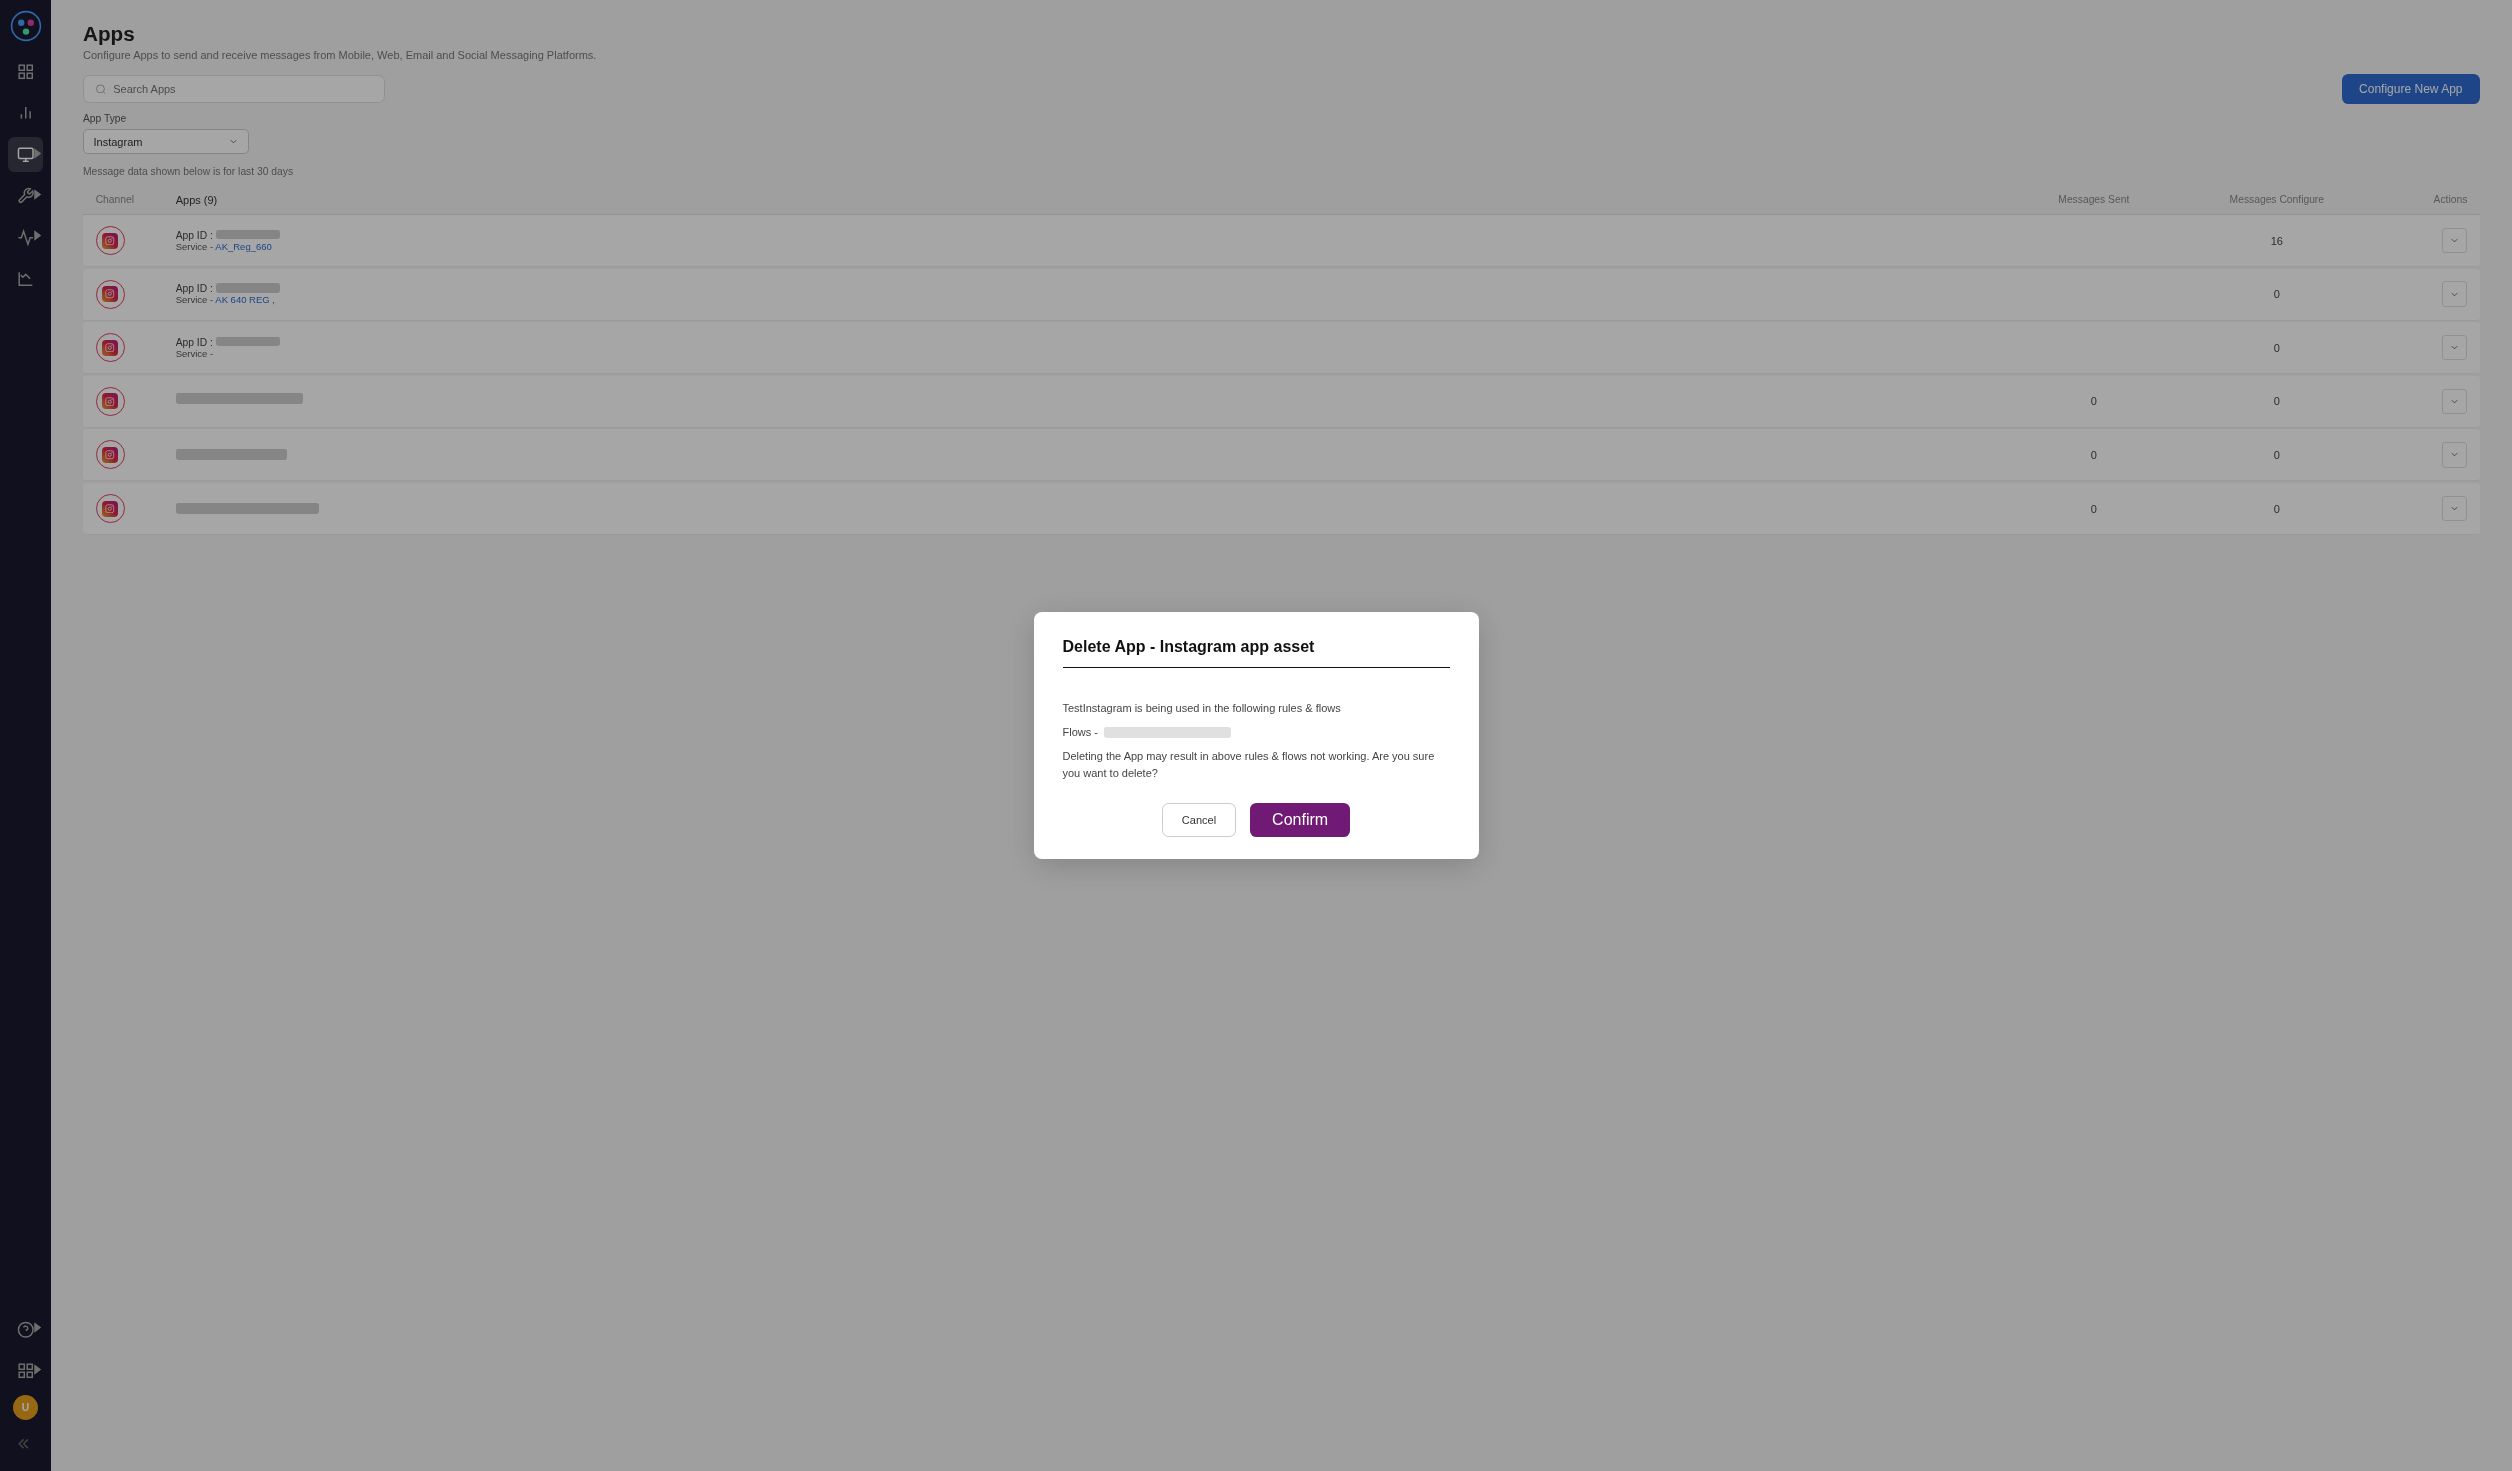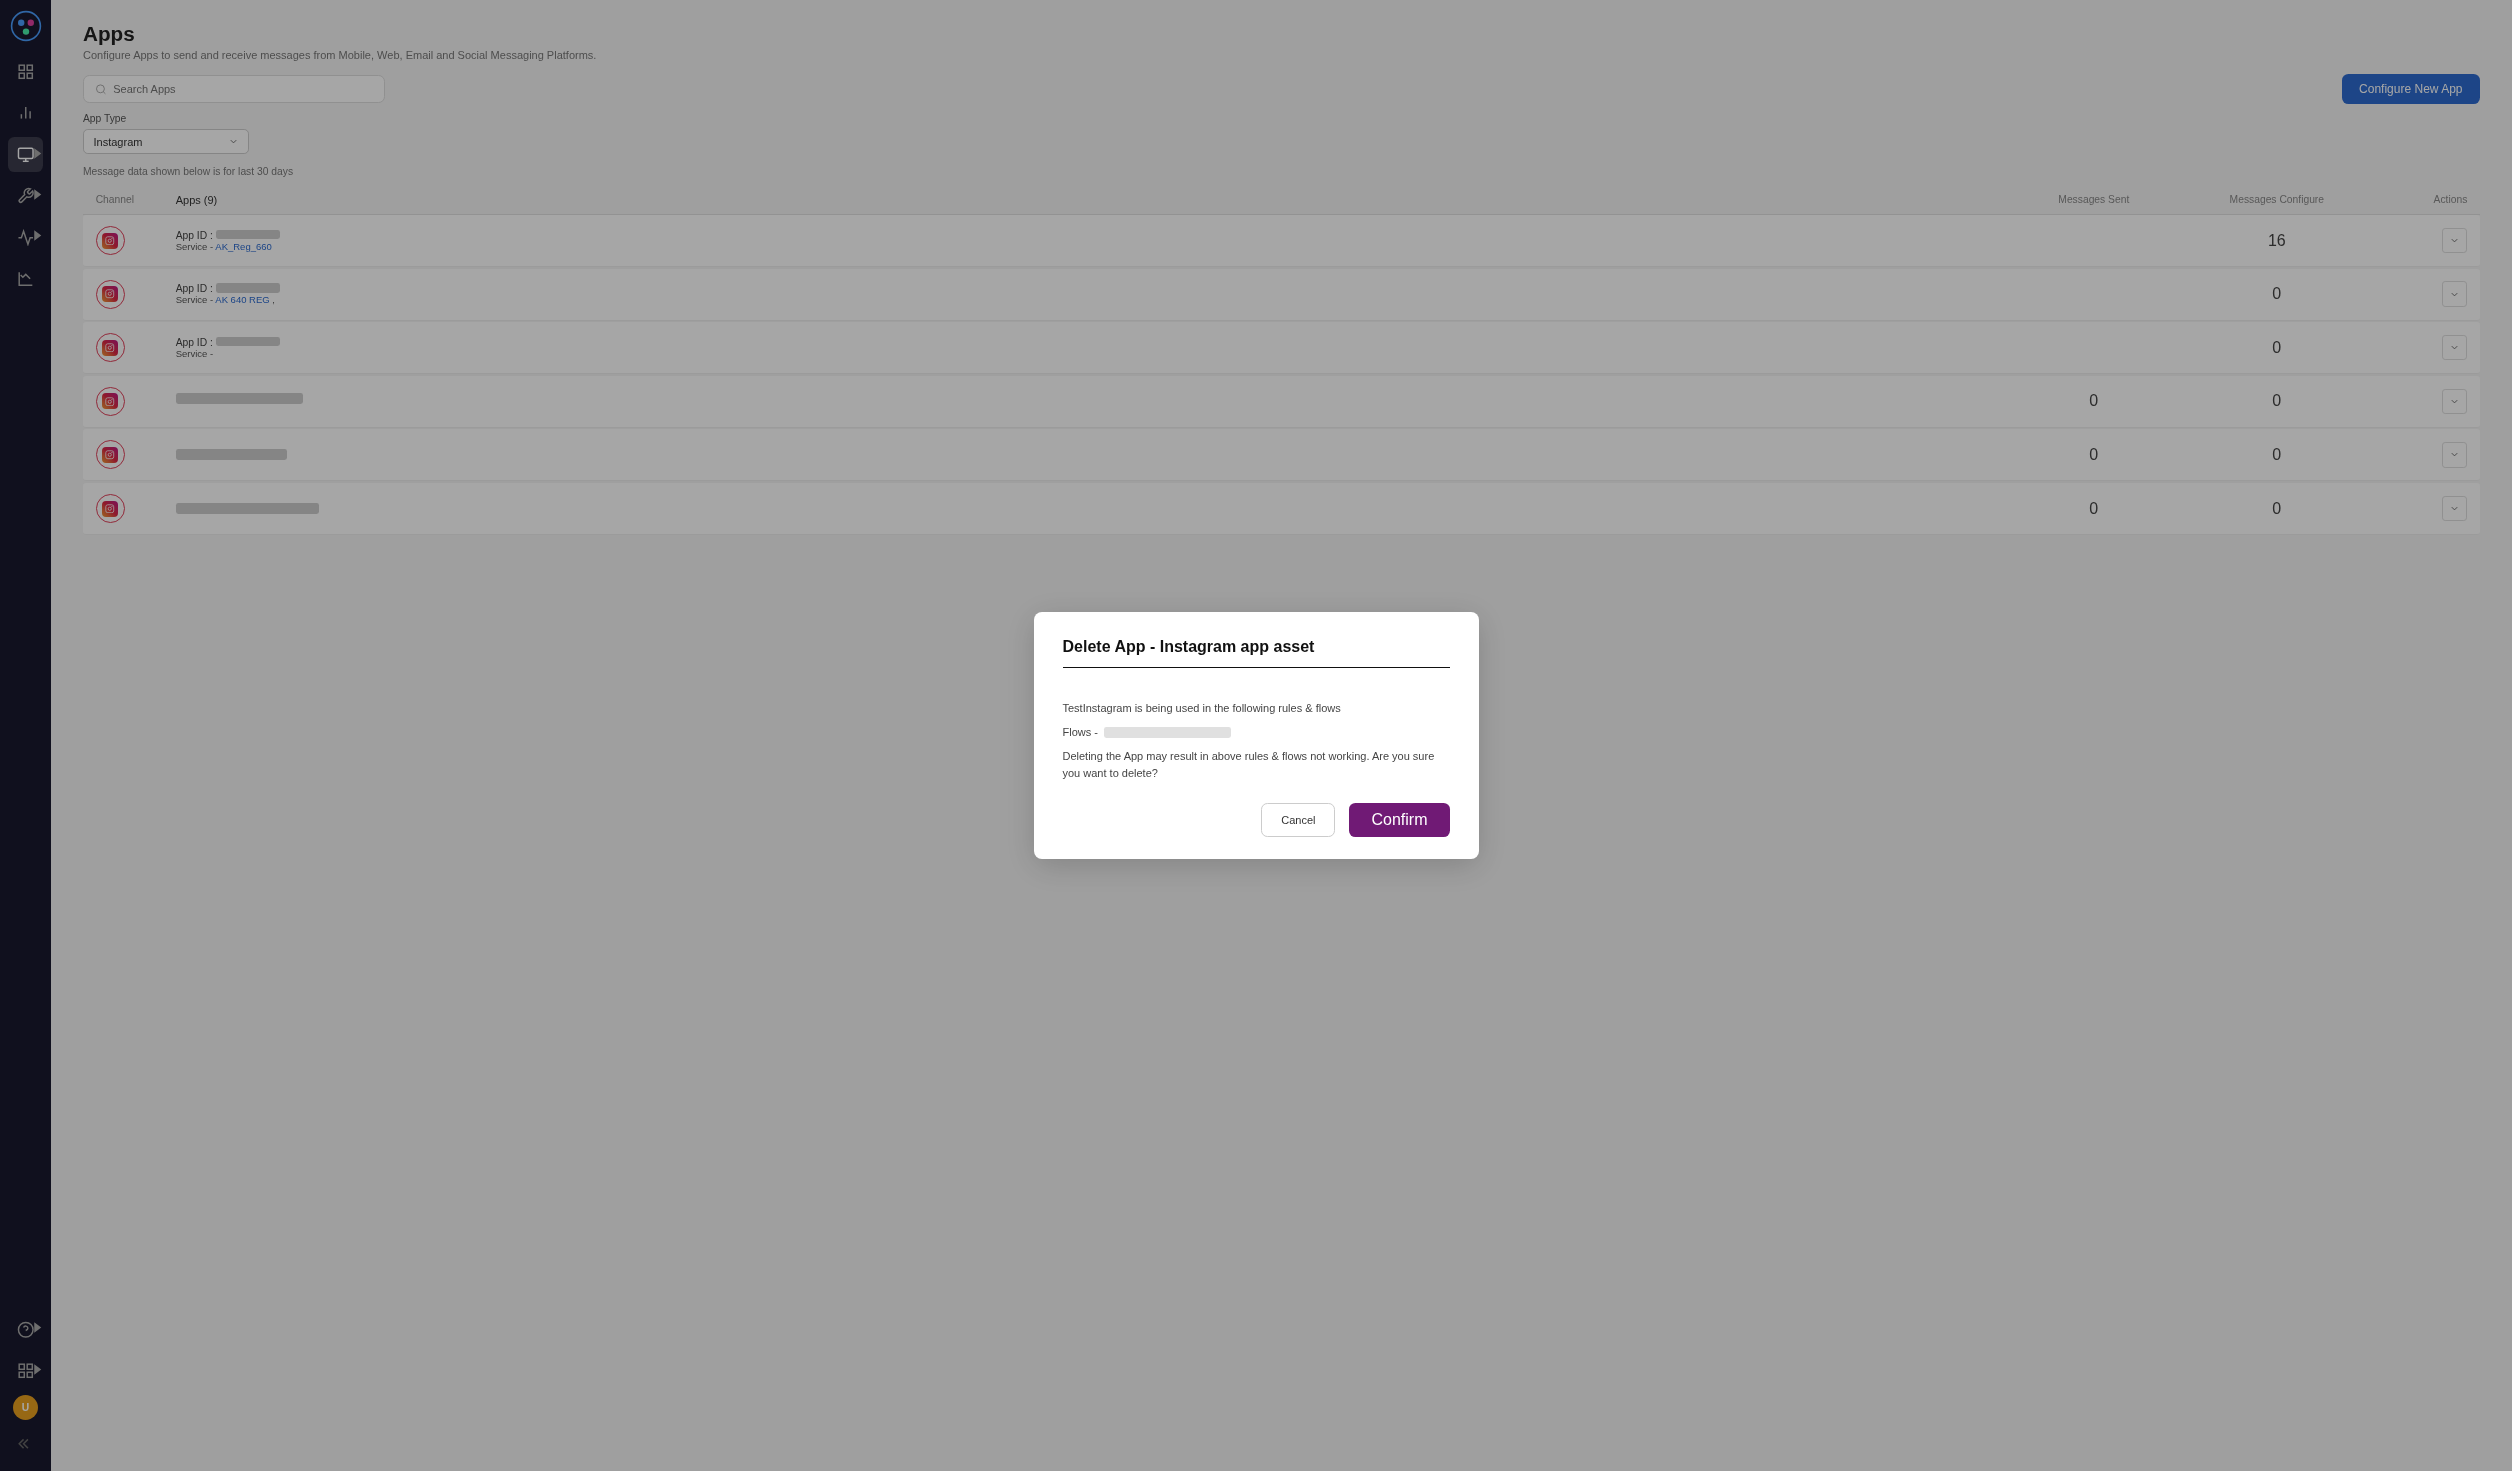--- a/index.html
+++ b/index.html
@@ -216,21 +216,21 @@
     .blurred-text {
       background: #ccc;
       border-radius: 2.4px;
       color: transparent;
       user-select: none;
       display: inline-block;
       height: 9.5px;
     }
 
     .cell-num {
-      font-size: 16px;
+      font-size: 11px;
       color: #444;
       text-align: center;
     }
     .dropdown-btn {
       width: 25.5px;
       height: 25.5px;
       border: 0.8px solid #ddd;
       border-radius: 3.2px;
       background: white;
       display: flex;
@@ -286,21 +286,21 @@
       border-radius: 2.4px;
     }
     .modal-warning {
       font-size: 11px;
       color: #444;
       line-height: 1.6;
       margin-top: 6.4px;
     }
     .modal-actions {
       display: flex;
-      justify-content: flex-end;
+      justify-content: center;
       gap: 14px;
       margin-top: 22px;
     }
     .cancel-btn {
       background: white;
       border: 0.8px solid #ccc;
       border-radius: 6.4px;
       padding: 8px 19px;
       font-size: 11px;
       cursor: pointer;

